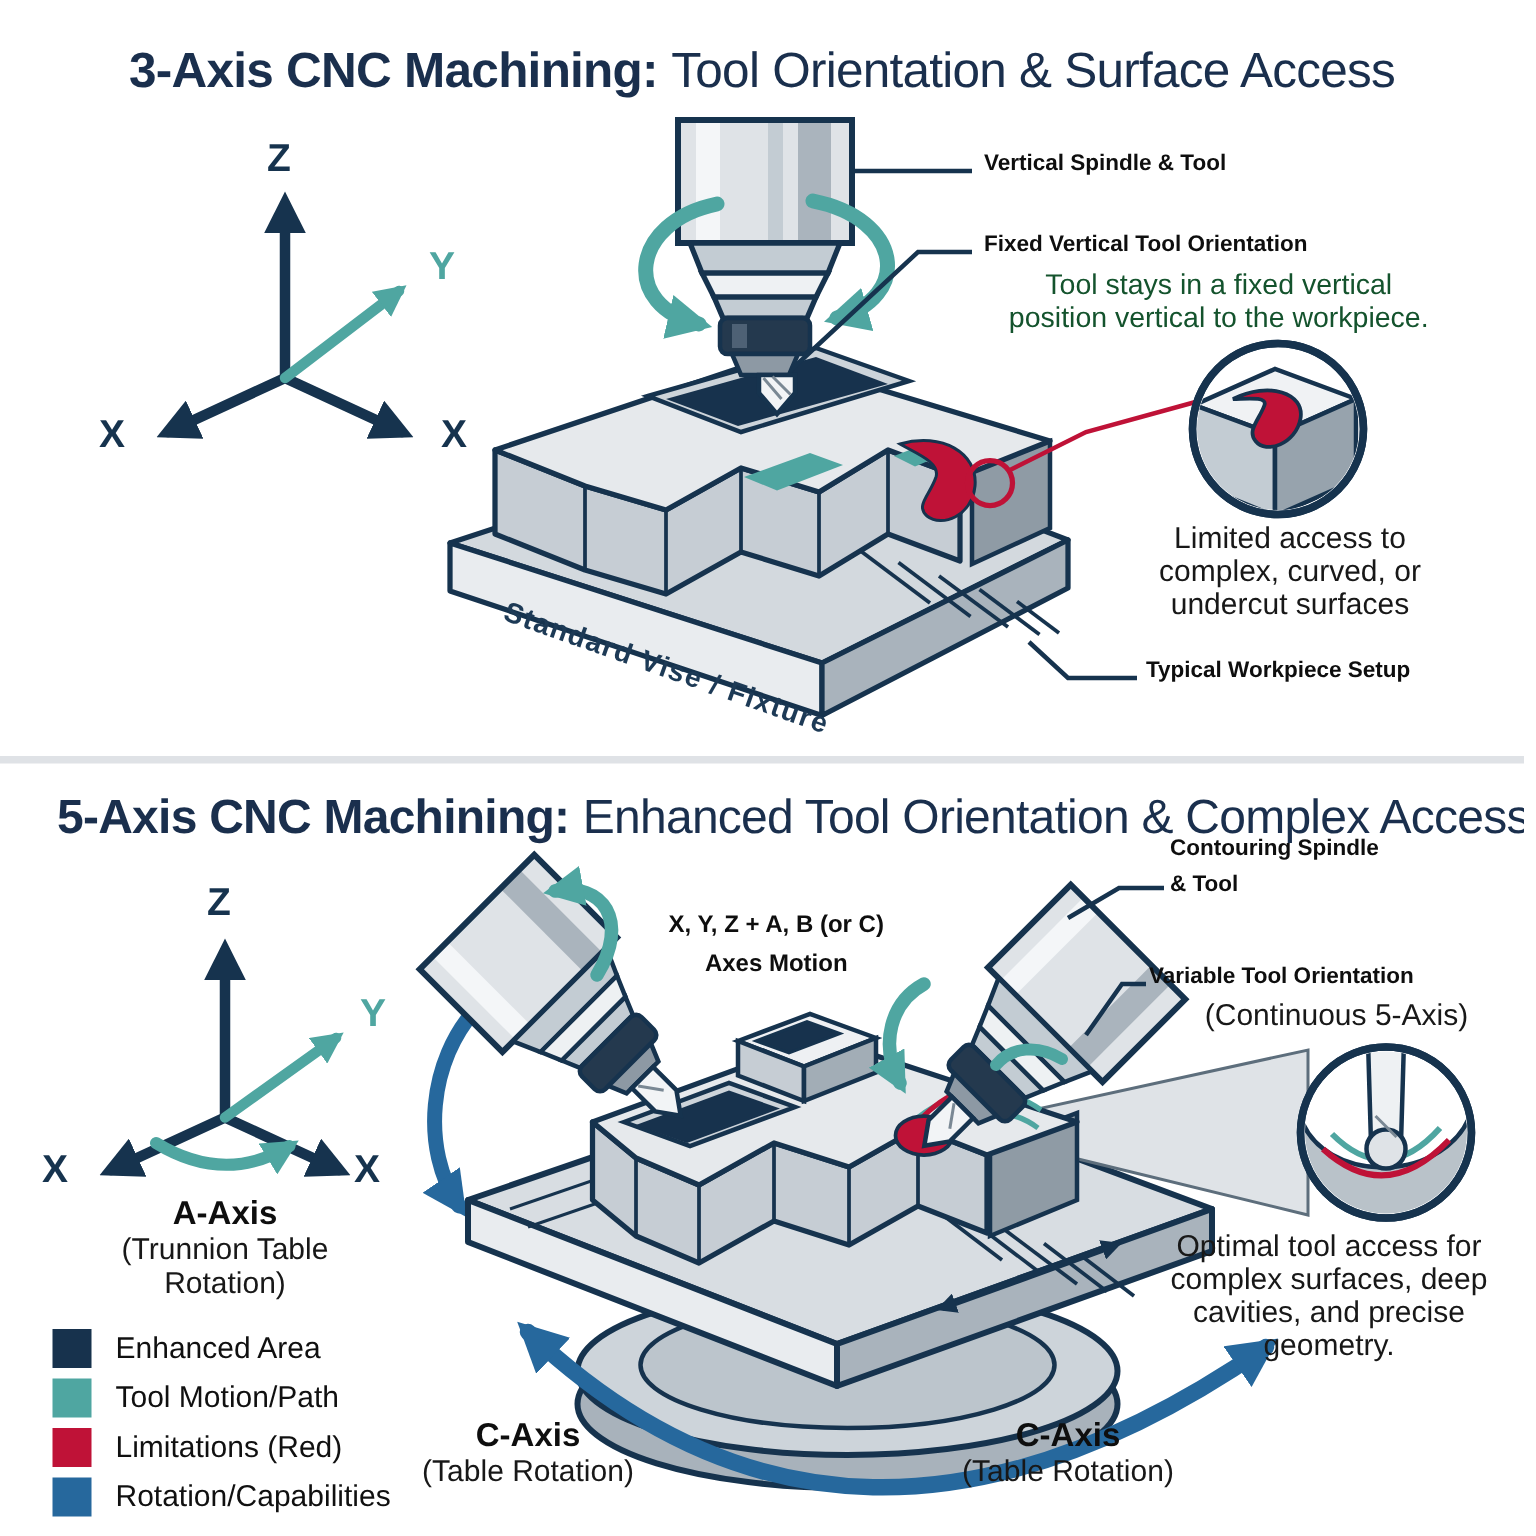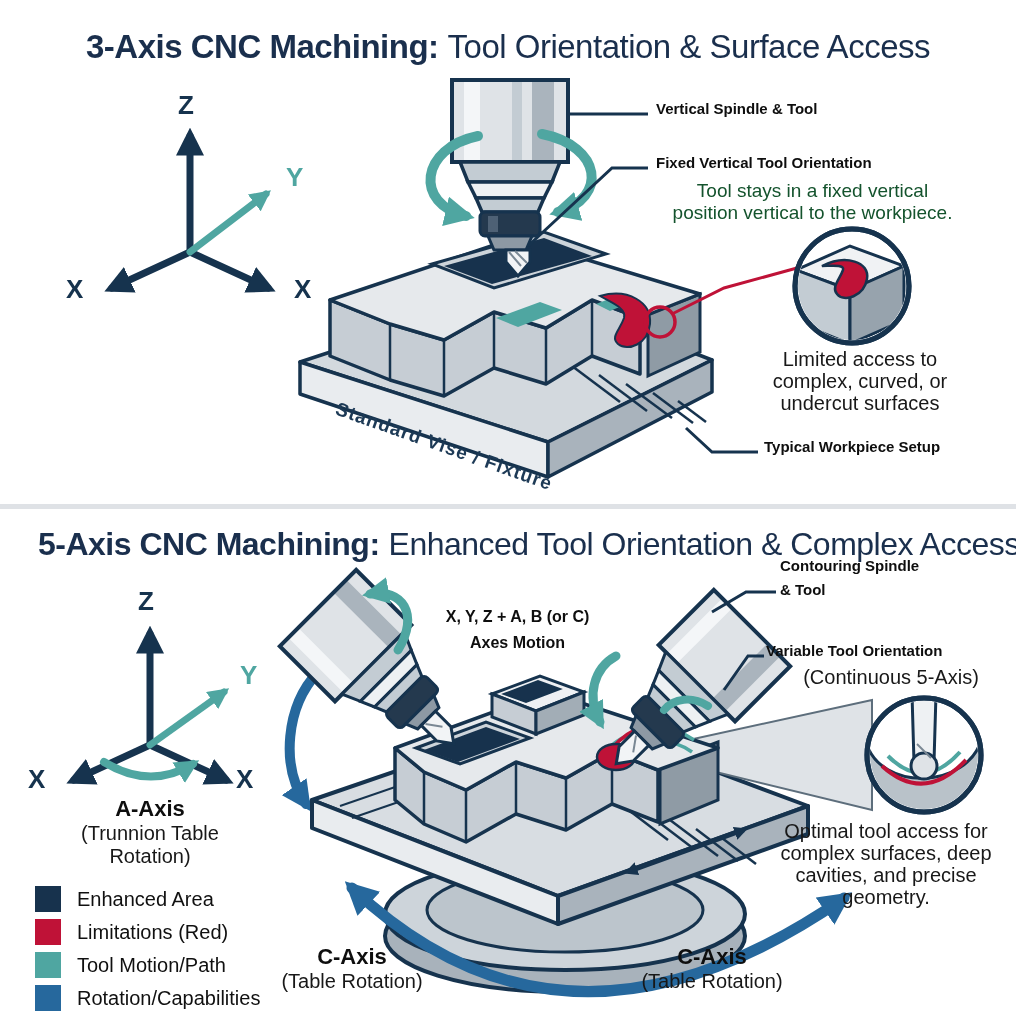--- a/index.html
+++ b/index.html
@@ -305,26 +305,26 @@
     <div class="t">C-Axis</div>
     <div class="s">(Table Rotation)</div>
   </div>
 
   <div class="legend">
     <div class="lrow">
       <span class="sw" style="background-color: rgb(23, 50, 77);"></span>
       <span class="ltxt">Enhanced Area</span>
     </div>
     <div class="lrow">
+      <span class="sw" style="background-color: rgb(79, 166, 161);"></span>
+      <span class="ltxt">Tool Motion/Path</span>
+    </div>
+    <div class="lrow">
       <span class="sw" style="background-color: rgb(191, 18, 55);"></span>
       <span class="ltxt">Limitations (Red)</span>
-    </div>
-    <div class="lrow">
-      <span class="sw" style="background-color: rgb(79, 166, 161);"></span>
-      <span class="ltxt">Tool Motion/Path</span>
     </div>
     <div class="lrow">
       <span class="sw" style="background-color: rgb(38, 104, 157);"></span>
       <span class="ltxt">Rotation/Capabilities</span>
     </div>
   </div>
 
 </div>
 
 </body></html>

